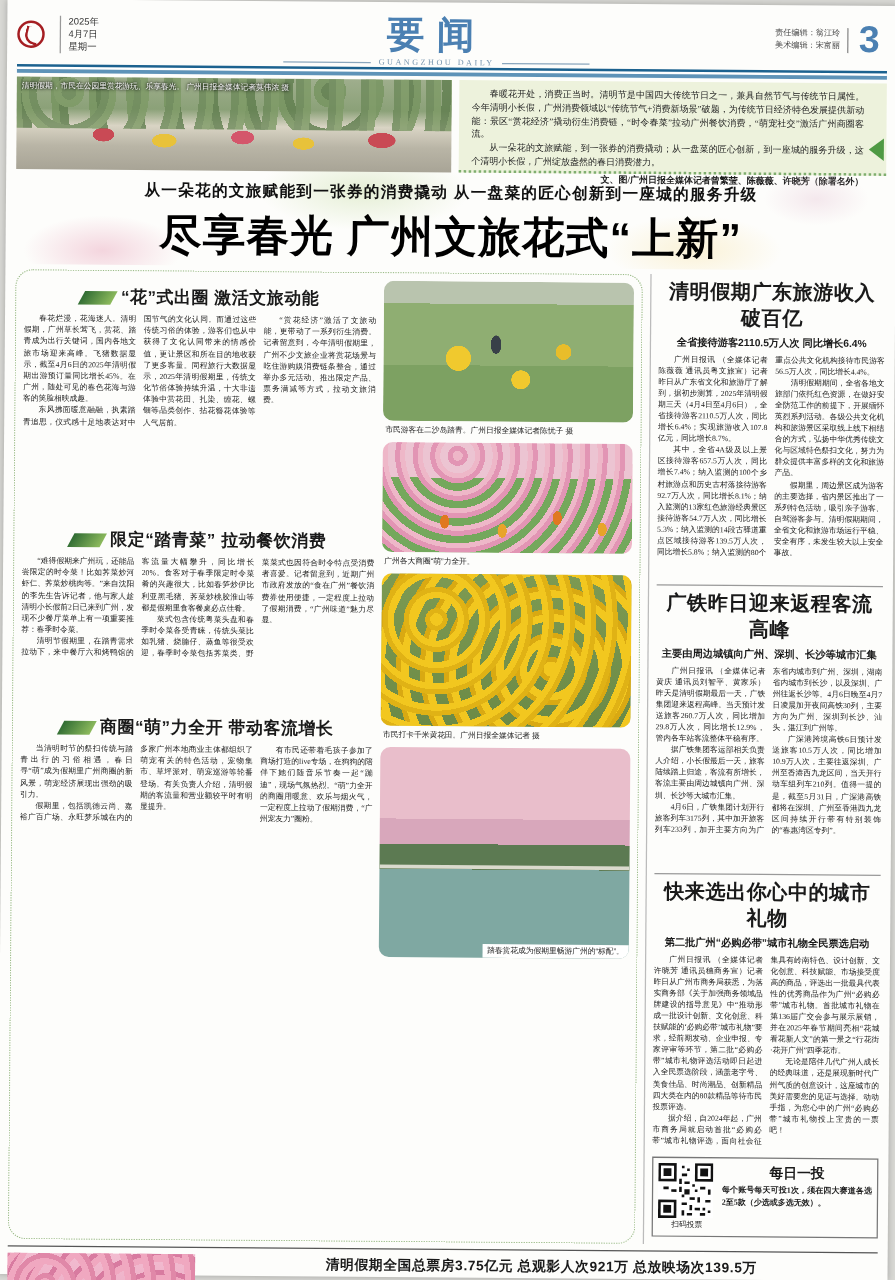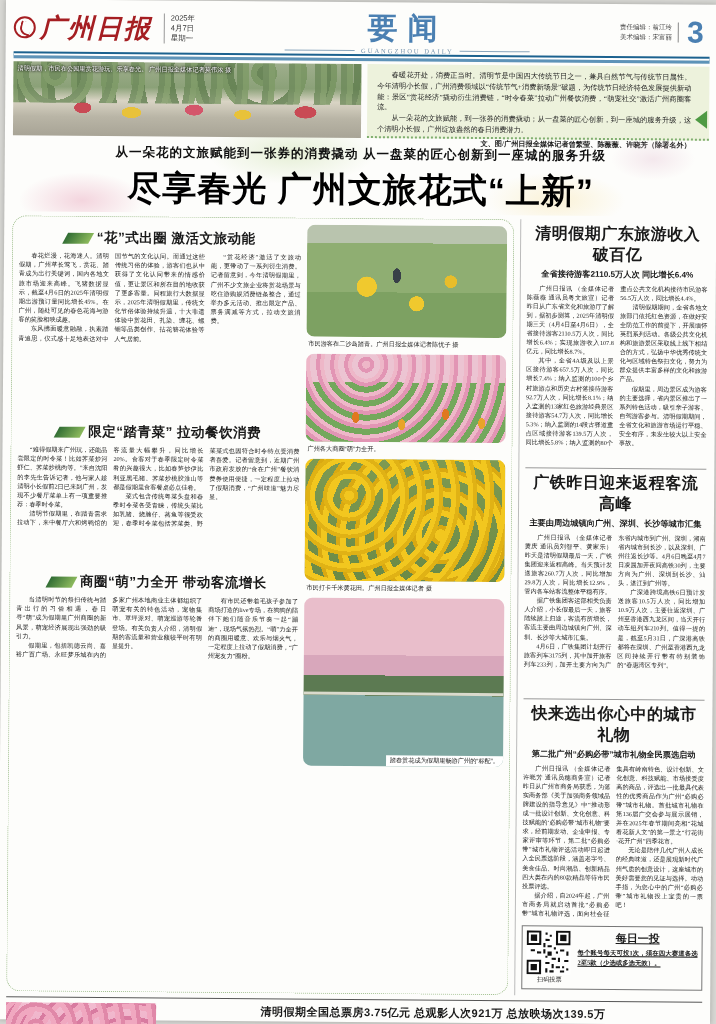--- a/index.html
+++ b/index.html
@@ -112,21 +112,21 @@
   .r-title { font-size:16px; font-weight:900; text-align:center; font-family:"Liberation Sans",sans-serif; letter-spacing:.5px;}
   .r-sub { font-size:8.2px; font-weight:bold; text-align:center; margin:3px 0 4px 0;
     font-family:"Liberation Sans",sans-serif; }
   .r-body { column-count:2; column-gap:6px; font-size:6.2px; line-height:1.46; text-align:justify; overflow:hidden;}
   .r-body p { text-indent:2em; }
   #rbody1 { height:178px; } #rbody2 { height:160px; } #rbody3 { height:158px; }
   .vote-box { border:1px solid #777; margin-top:4px; padding:4px; display:flex; gap:5px; align-items:flex-start;}
   .qr-wrap { width:46px; text-align:center; flex:0 0 auto; }
   .qr-wrap svg { display:block; background:#fff; }
   .scan-label { font-size:6.2px; margin-top:1px; font-family:"Liberation Sans",sans-serif;}
-  .vote-right { flex:1;text-decoration:underline; }
+  .vote-right { flex:1; }
   .vote-title { font-size:11px; font-weight:900; text-align:center; font-family:"Liberation Sans",sans-serif; margin-bottom:2px;}
   .vote-note { font-size:6.4px; line-height:1.6; font-weight:bold; text-align:justify;}
   
   .bottom-sec { border-top:1.5px solid #555; margin-top:5px; padding-top:5px; display:flex; gap:8px; height:148px;}
   .poster-wrap { width:150px; flex:0 0 auto; }
   .poster { height:100px; position:relative; overflow:hidden; background:
       radial-gradient(22px 16px at 50% 52%, #f2c71f 60%, transparent 63%),
       radial-gradient(8px 8px at 44% 40%, #2b2b2b 60%, transparent 63%),
       radial-gradient(26px 18px at 50% 80%, #e8b517 60%, transparent 63%),
       repeating-radial-gradient(circle at 20% 25%, #f0a8c0 0 5px, #e088a8 5px 9px, transparent 9px 16px),
@@ -137,21 +137,20 @@
   .bo-title { font-size:28px; font-weight:900; font-family:"Liberation Sans",sans-serif; margin:2px 0 4px 0;}
 </style>
 </head>
 <body>
 
 <div class="sheet">
 
   <div class="masthead">
     <div class="logo-wrap">
       <span class="logo-icon"></span>
-      <span class="logo-text">广州日报</span>
       <div class="date-block">
         <div>2025年</div>
         <div>4月7日</div>
         <div>星期一</div>
       </div>
     </div>
     <div class="section-center">
       <div class="section-title">要闻</div>
       <div class="section-sub">GUANGZHOU DAILY</div>
     </div>

